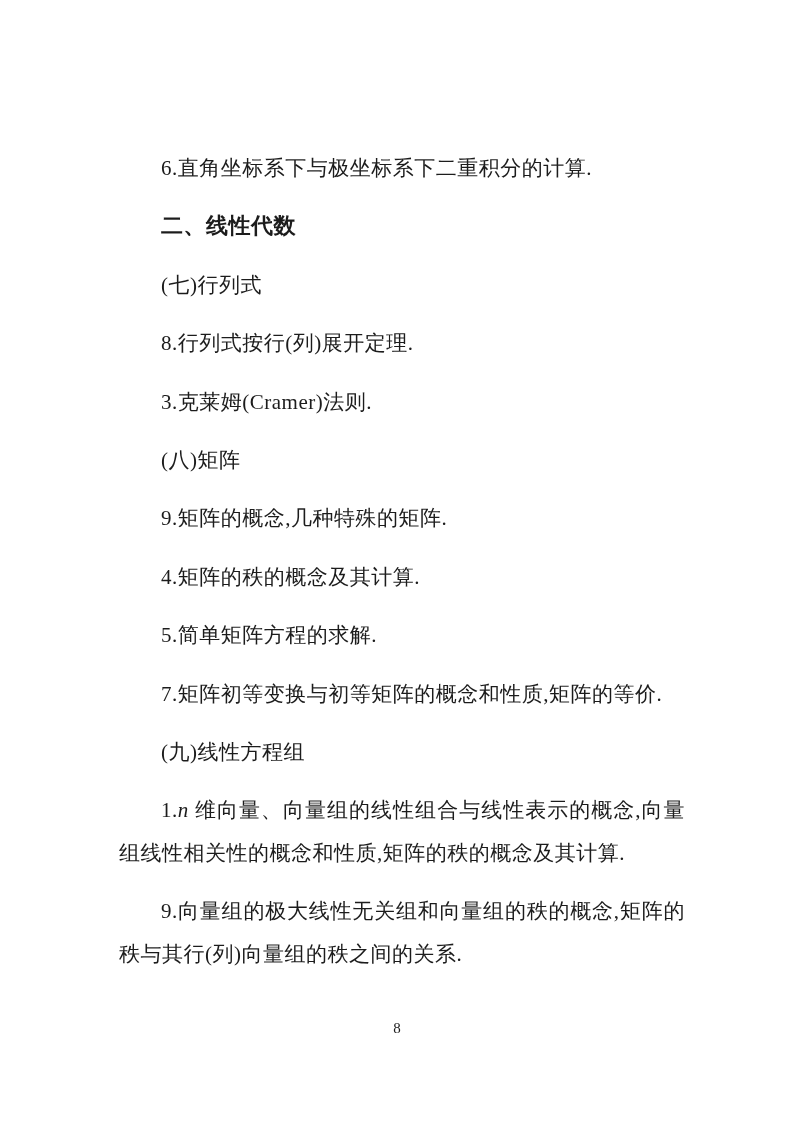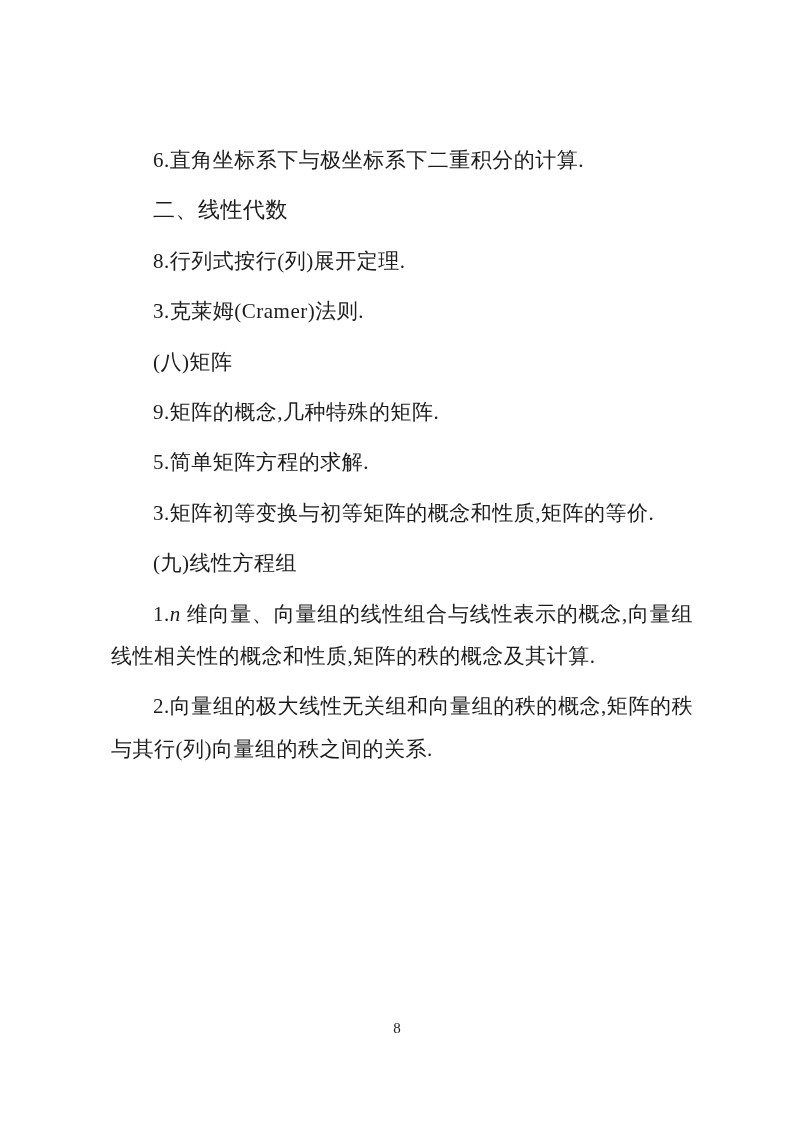--- a/index.html
+++ b/index.html
@@ -16,32 +16,32 @@
     overflow: hidden;
     font-family: "Liberation Serif", "DejaVu Serif", serif;
   }
   .textblock {
     position: absolute;
     left: 103px;
     top: 131px;
     width: 598px;
   }
   .textblock p {
-    margin: 8px;
+    margin: 16px;
     padding: 0;
     font-size: 21px;
     line-height: 42.4px;
     letter-spacing: 0.5px;
     color: #1c1c1c;
     text-align: justify;
     text-indent: 42px;
   }
   .textblock p.heading {
     font-family: "Liberation Sans", "DejaVu Sans", sans-serif;
-    font-weight: 400;
+    font-weight: 700;
     font-size: 22px;
     text-align: left;
   }
   .var {
     font-style: italic;
     font-family: "Liberation Serif", "DejaVu Serif", serif;
   }
   .page-footer {
     position: absolute;
     left: 0;
@@ -53,24 +53,26 @@
     font-family: "Liberation Serif", "DejaVu Serif", serif;
   }
 </style>
 </head>
 <body>
 
 <div class="page">
   <div class="textblock">
     <p>6.直角坐标系下与极坐标系下二重积分的计算.</p>
     <p class="heading">二、线性代数</p>
+    <p>(七)行列式</p>
     <p>8.行列式按行(列)展开定理.</p>
     <p>3.克莱姆(Cramer)法则.</p>
     <p>(八)矩阵</p>
     <p>9.矩阵的概念,几种特殊的矩阵.</p>
+    <p>4.矩阵的秩的概念及其计算.</p>
     <p>5.简单矩阵方程的求解.</p>
-    <p>3.矩阵初等变换与初等矩阵的概念和性质,矩阵的等价.</p>
+    <p>7.矩阵初等变换与初等矩阵的概念和性质,矩阵的等价.</p>
     <p>(九)线性方程组</p>
     <p><span>1.</span><span class="var">n</span><span> 维向量、向量组的线性组合与线性表示的概念,向量组线性相关性的概念和性质,矩阵的秩的概念及其计算.</span></p>
-    <p>2.向量组的极大线性无关组和向量组的秩的概念,矩阵的秩与其行(列)向量组的秩之间的关系.</p>
+    <p>9.向量组的极大线性无关组和向量组的秩的概念,矩阵的秩与其行(列)向量组的秩之间的关系.</p>
   </div>
   <div class="page-footer">8</div>
 </div>
 
 </body></html>

